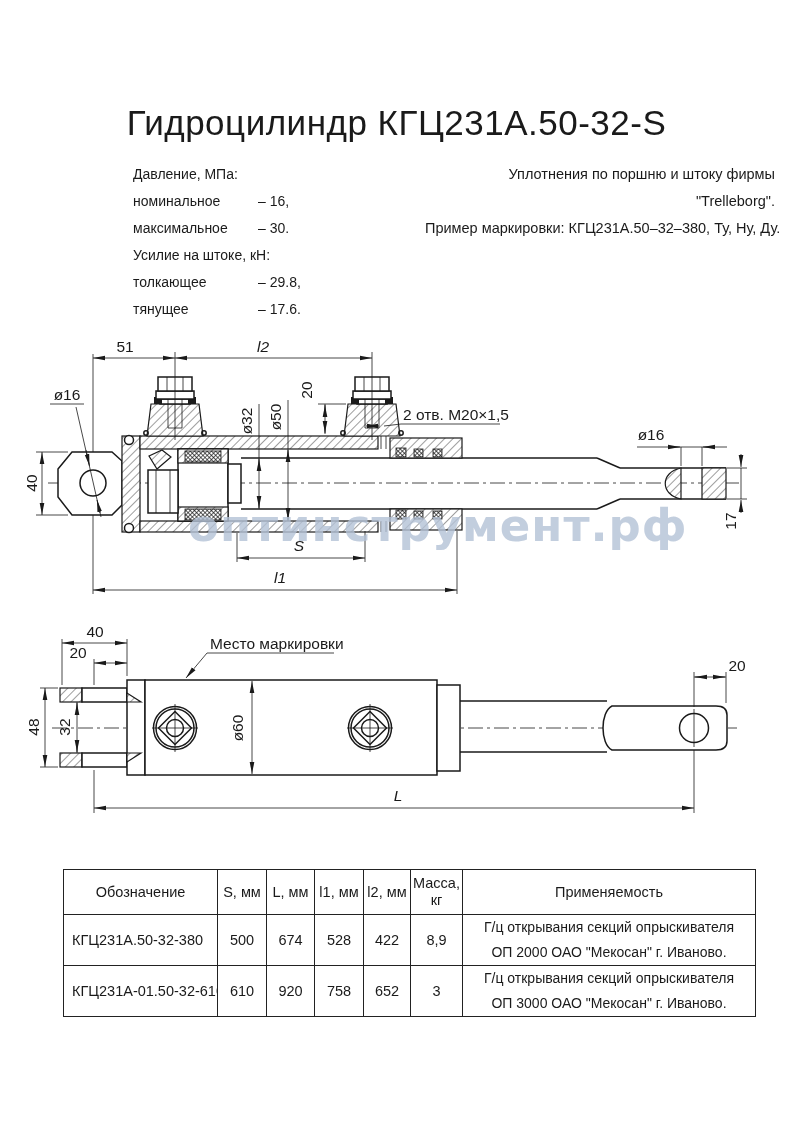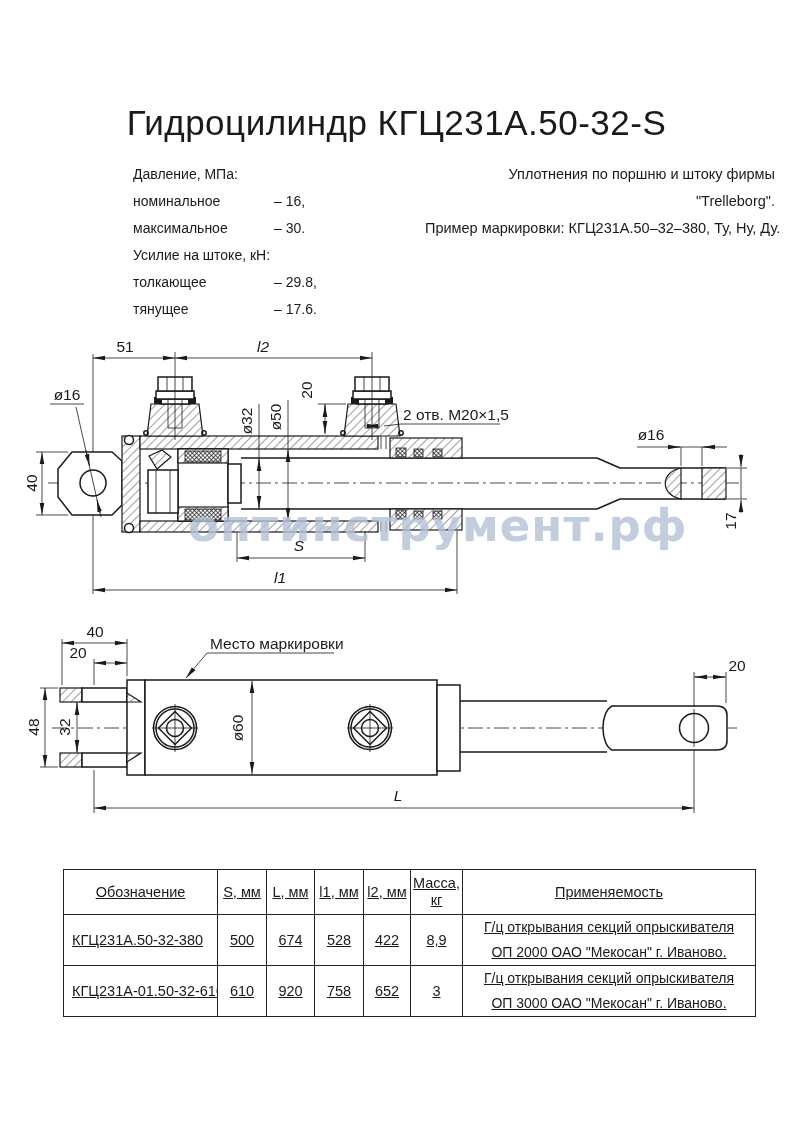--- a/index.html
+++ b/index.html
@@ -2,26 +2,26 @@
 <html><head>
 <meta charset="utf-8">
 <style>
   html,body{margin:0;padding:0;background:#fff;}
   .page{position:relative;width:793px;height:1123px;background:#fff;overflow:hidden;
         font-family:"Liberation Sans",sans-serif;color:#1a1a1a;}
   .title{position:absolute;top:103px;left:0;width:100%;text-align:center;
          font-size:35px;font-weight:400;letter-spacing:.5px;white-space:nowrap;}
   .specs{position:absolute;left:133px;top:161px;width:190px;font-size:14px;}
   .srow{position:relative;height:27px;line-height:27px;white-space:nowrap;}
-  .sval{position:absolute;left:141px;}
+  .sval{position:absolute;left:125px;}
   .notes{position:absolute;left:425px;top:161px;width:350px;font-size:14.5px;text-align:right;}
   .nrow{height:27px;line-height:27px;white-space:nowrap;}
   svg.draw{position:absolute;left:0;top:0;}
   .tblwrap{position:absolute;left:63px;top:869px;}
-  table.tbl{border-collapse:collapse;table-layout:fixed;width:692px;font-size:14.5px;text-decoration:underline;}
+  table.tbl{border-collapse:collapse;table-layout:fixed;width:692px;font-size:14.5px;}
   .tbl th,.tbl td{border:1.4px solid #222;font-weight:400;text-align:center;
                   padding:0 2px;overflow:hidden;}
   .tbl th{height:44px;line-height:17px;}
   .tbl td{height:49px;}
   td.des{text-align:left;padding-left:8px;white-space:nowrap;}
   td.app{font-size:14px;line-height:25px;padding:0 4px;}
   
   .o{stroke:#1a1a1a;stroke-width:1.5;fill:none;}
   .ow{stroke:#1a1a1a;stroke-width:1.5;fill:#fff;}
   .oh{stroke:#1a1a1a;stroke-width:1.2;fill:url(#h);}

